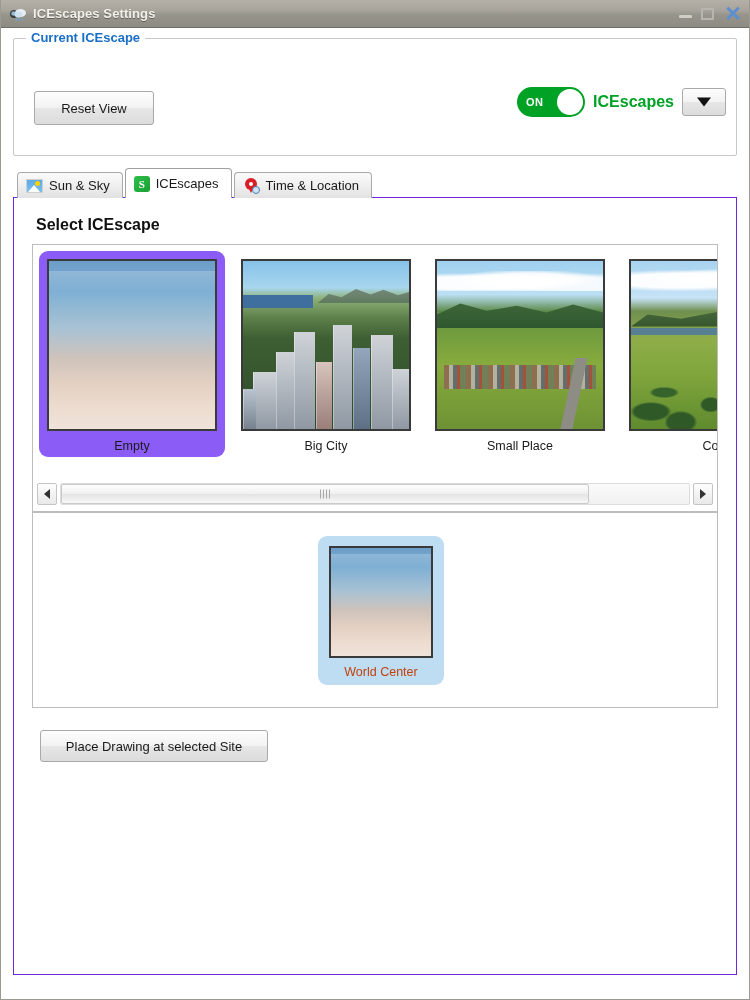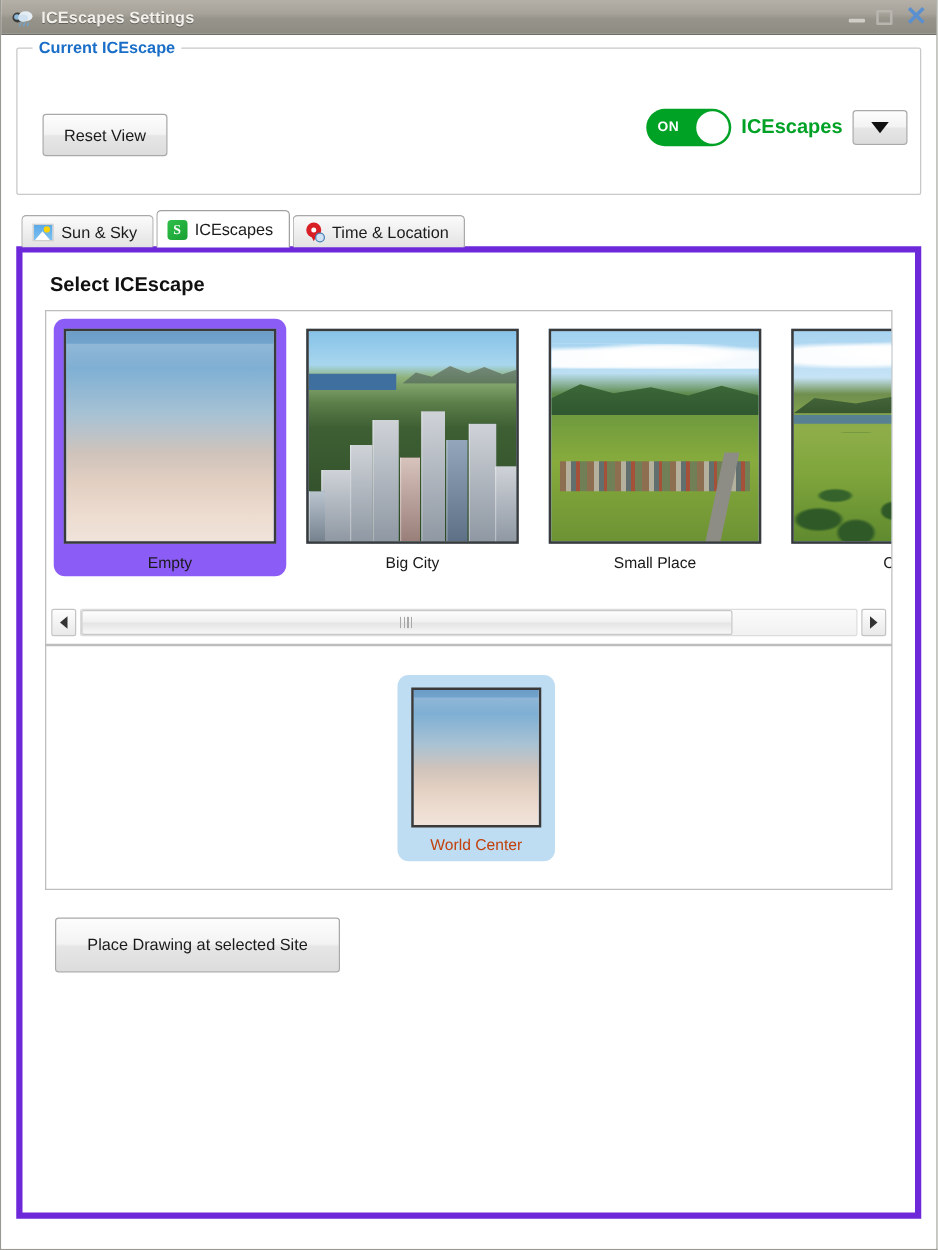--- a/index.html
+++ b/index.html
@@ -125,21 +125,21 @@
     border-radius: 3px;
     font-size: 13px;
     color: #1a1a1a;
     text-align: center;
     font-family: "Liberation Sans", sans-serif;
     cursor: pointer;
   }
   .btn-reset {
     position: absolute;
     left: 20px; top: 52px;
-    width: 100px; height: 34px;
+    width: 120px; height: 34px;
     line-height: 32px;
   }
 
   .toggle-row {
     position: absolute;
     right: 10px; top: 48px;
     display: flex;
     align-items: center;
     gap: 8px;
     justify-content: flex-end;
@@ -215,21 +215,21 @@
   }
   .tab.active {
     height: 30px;
     background: #ffffff;
     border-color: #a0a0a0;
     z-index: 3;
     font-weight: normal;
   }
   .tabpanel {
     box-sizing: border-box;
-    border: 5px solid #6d28d9;
+    border: 1px solid #6d28d9;
     background: #ffffff;
     margin-top: -1px;
     height: 778px;
     padding: 18px 18px 0 18px;
     position: relative;
   }
 
   
   .ico { width: 17px; height: 16px; position: relative; flex: none; }
   .ico-sky {
@@ -472,21 +472,21 @@
     border: 2px solid #3a3a3a;
     box-sizing: border-box;
     position: relative;
     overflow: hidden;
   }
   .site-label { font-size: 12.5px; color: #c2410c; margin-top: 7px; }
 
   .btn-place {
     margin-top: 22px;
     margin-left: 8px;
-    width: 228px; height: 44px;
+    width: 228px; height: 32px;
     line-height: 30px;
   }
 </style>
 </head>
 <body>
 
 <div class="window">
 
   <div class="titlebar">
     <span class="title-icon">

